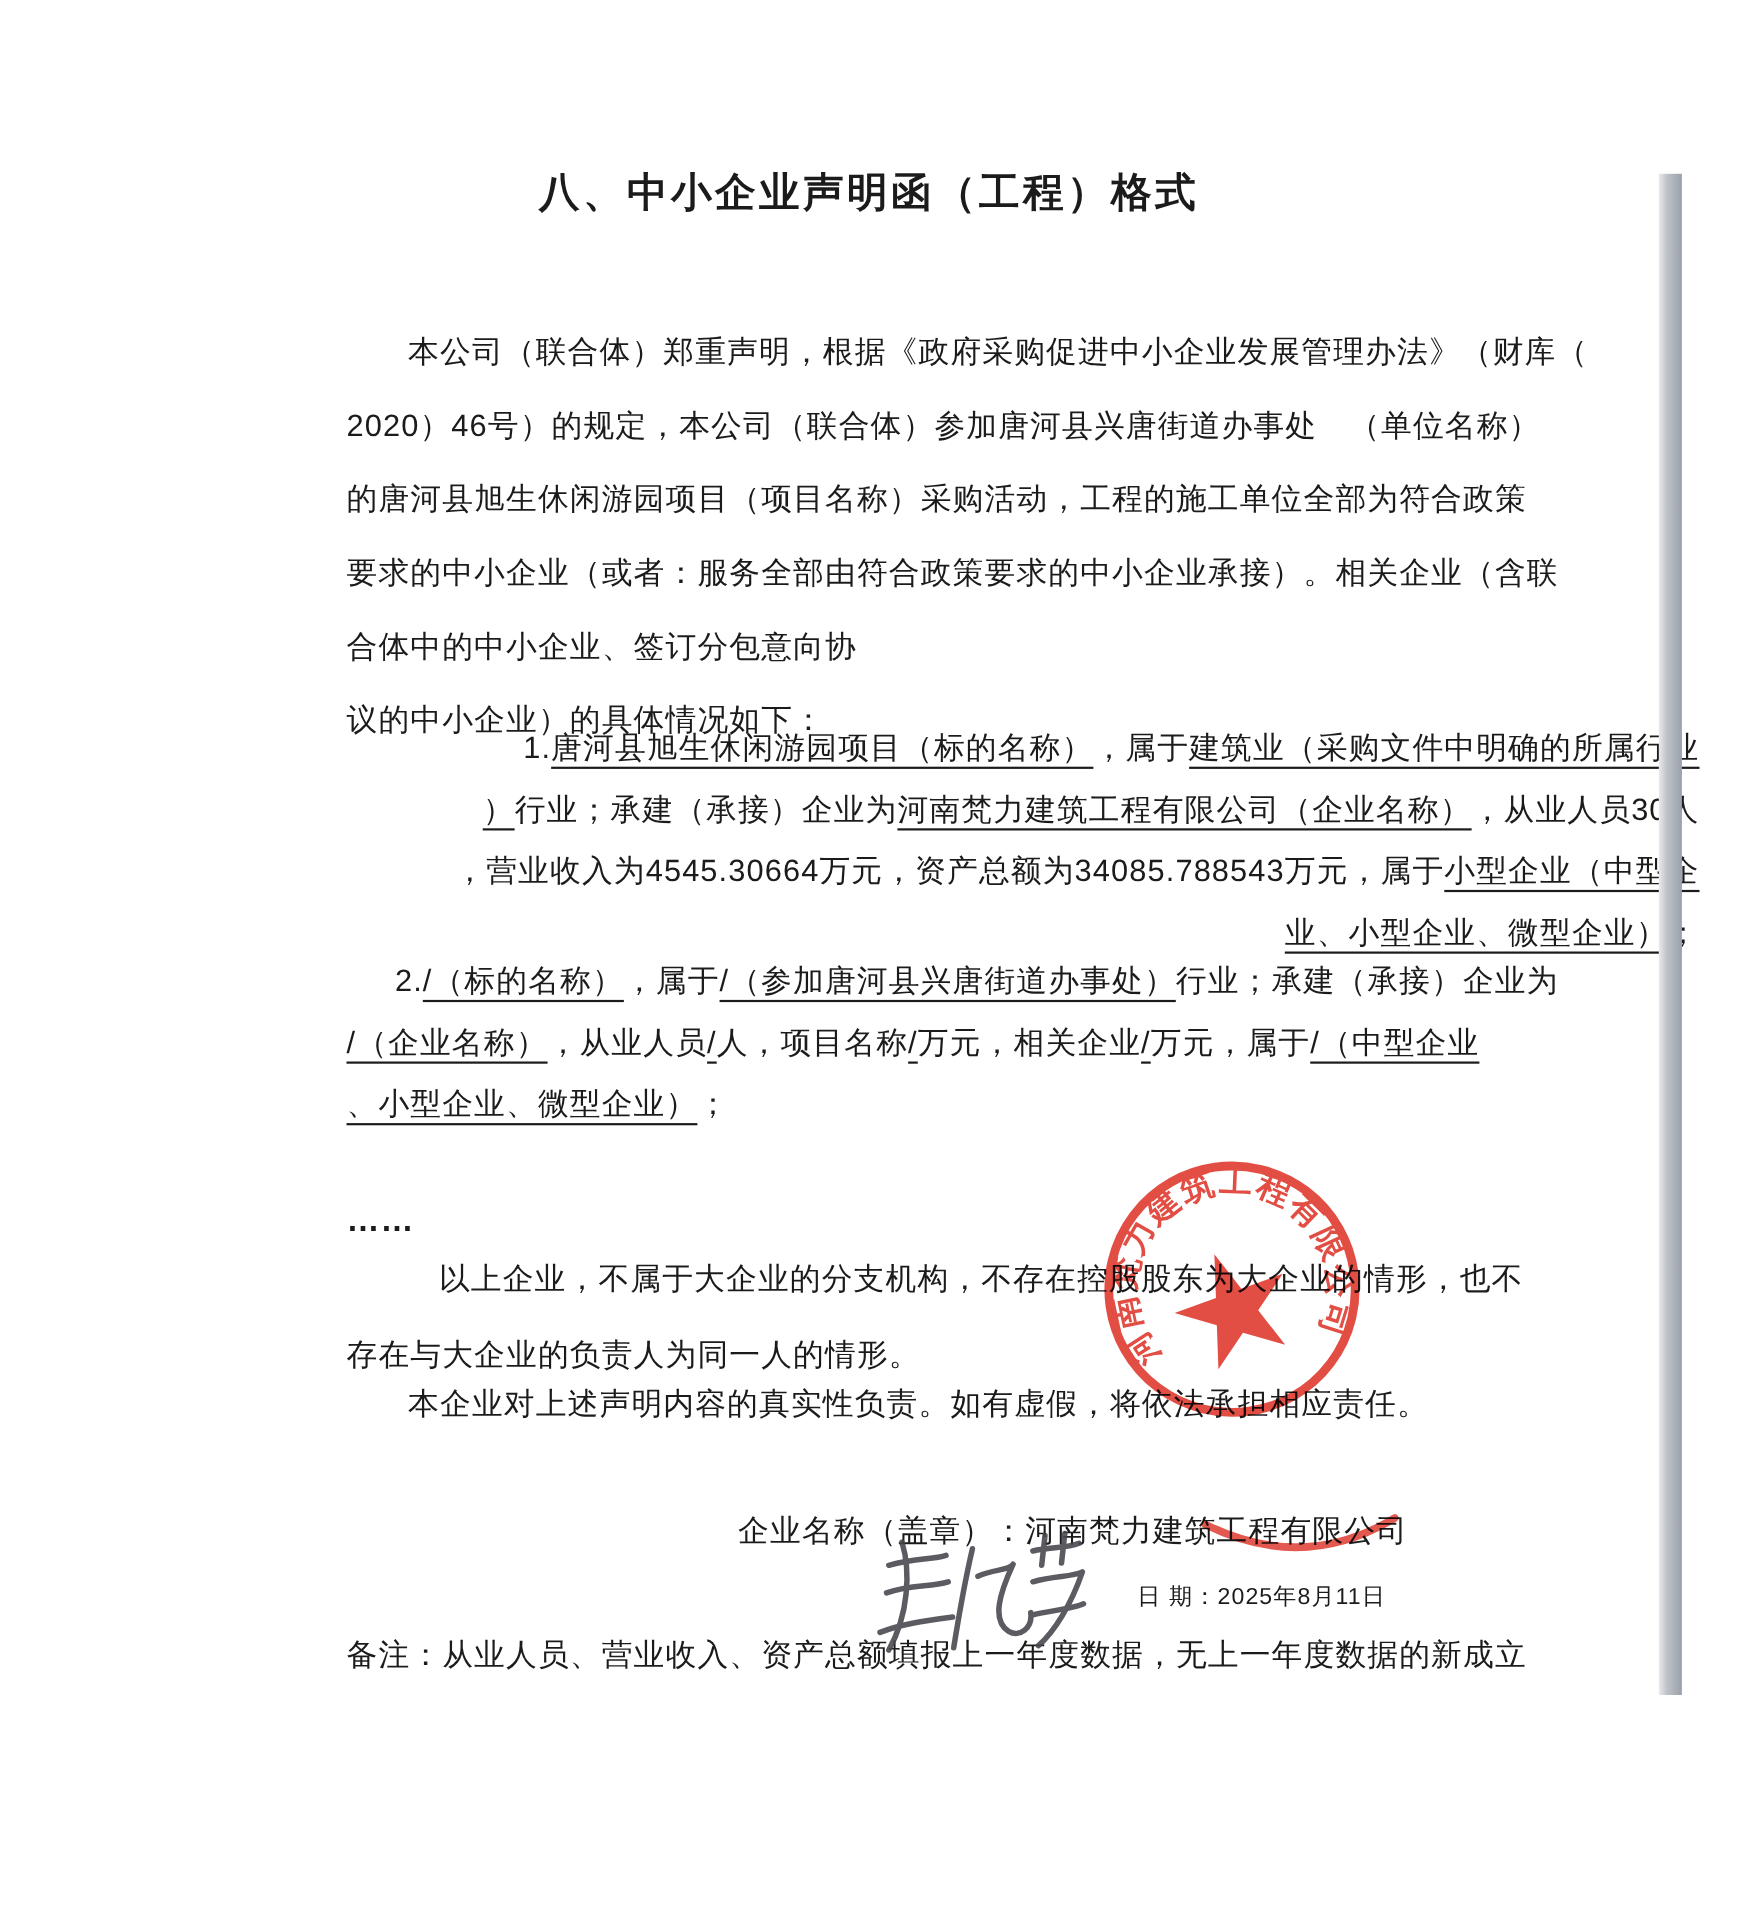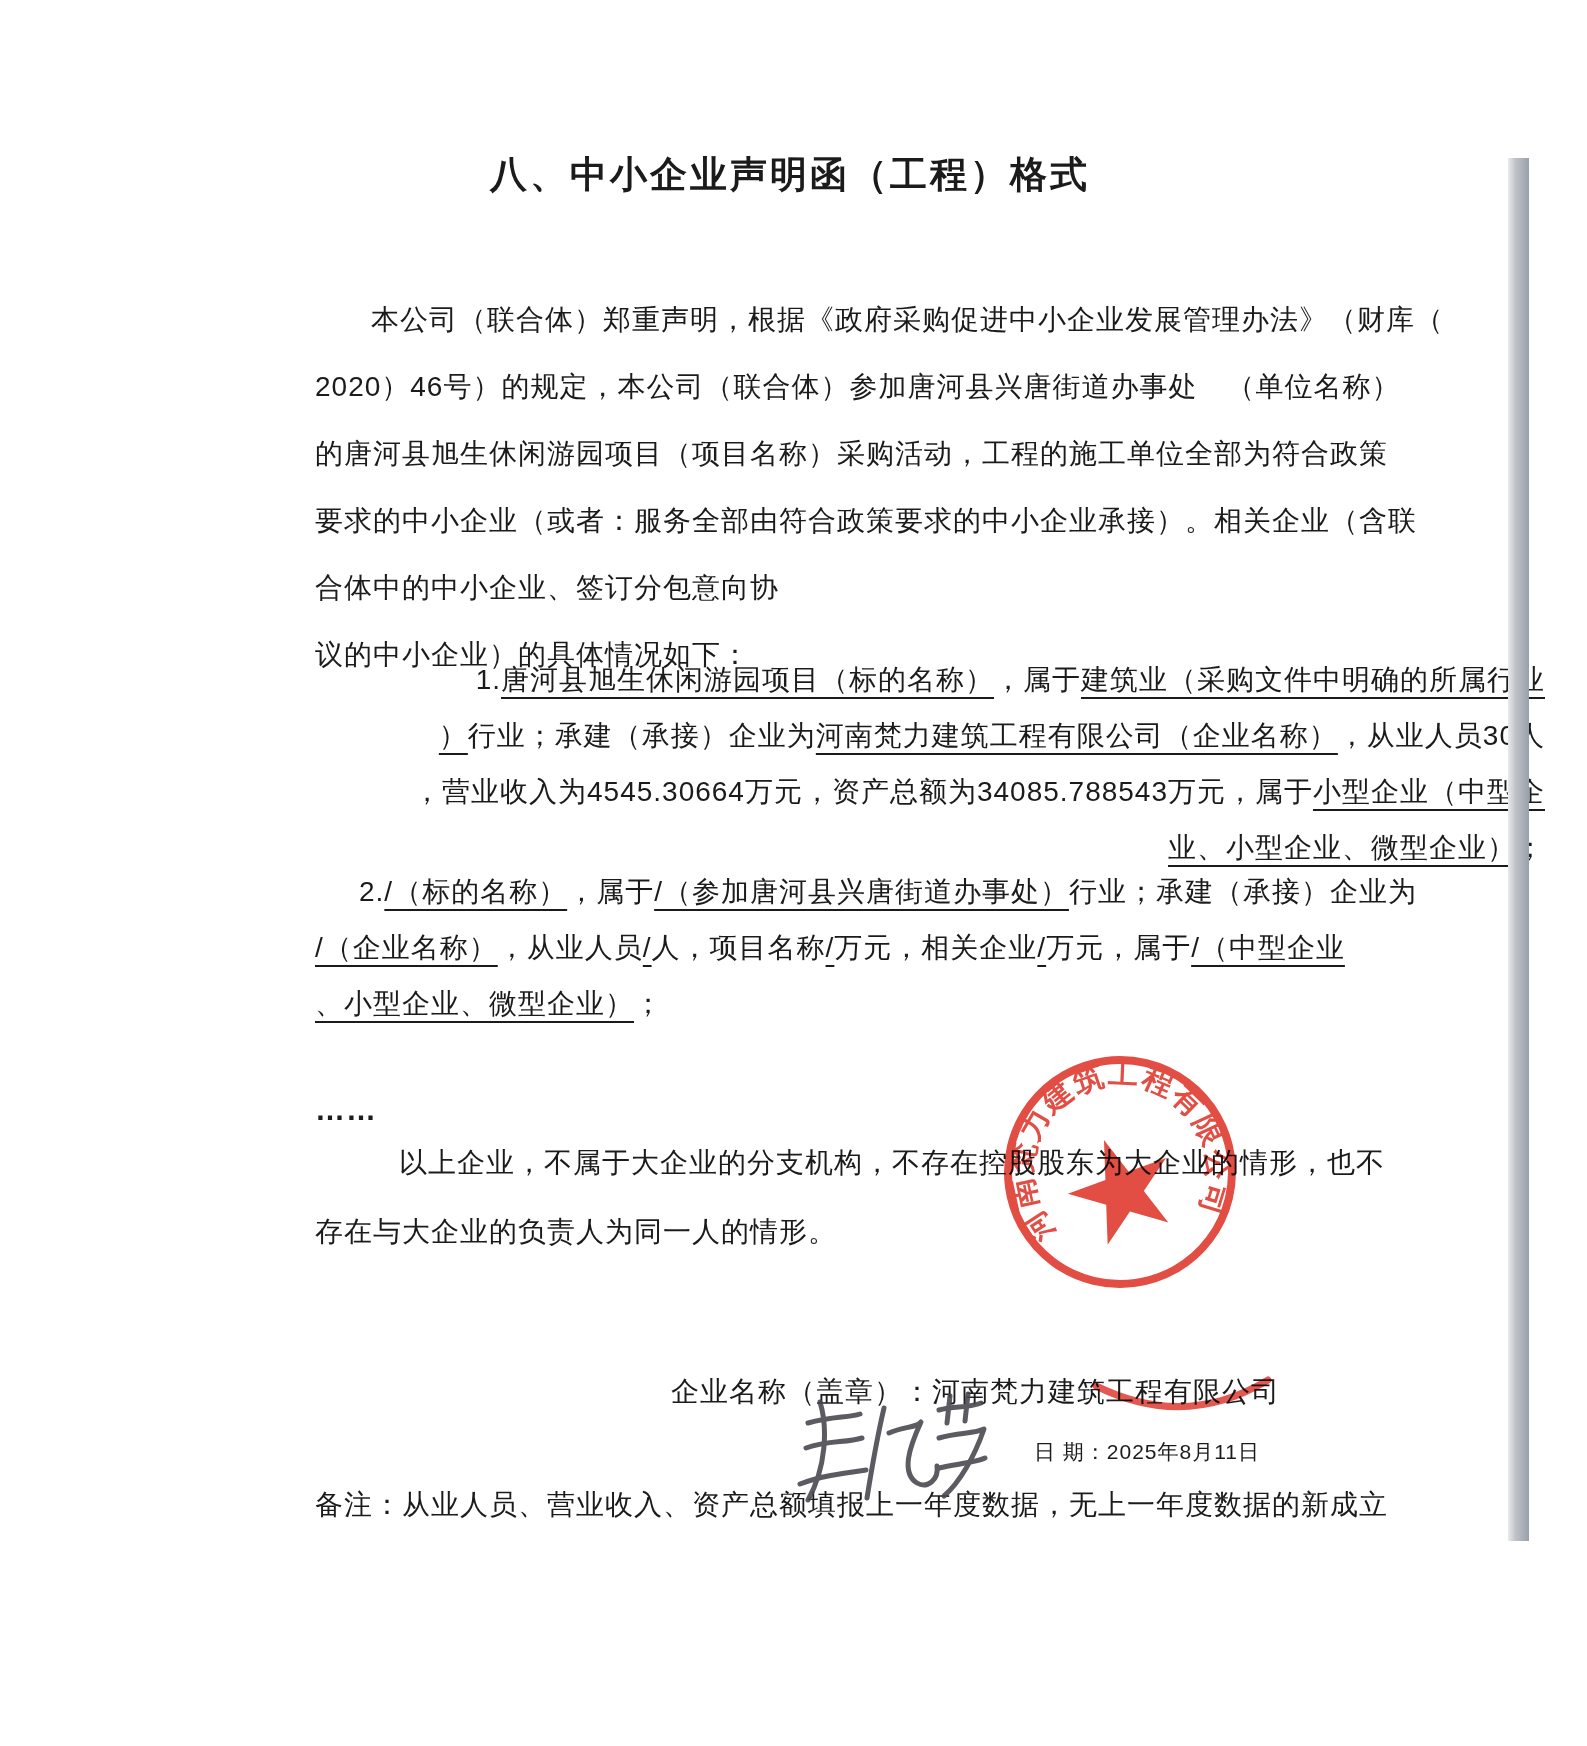--- a/index.html
+++ b/index.html
@@ -50,20 +50,21 @@
 
   <div class="blk item2"><span>2.</span><span class="u">/（标的名称）</span><span>，属于</span><span class="u">/（参加唐河县兴唐街道办事处）</span><span>行业；承建（承接）企业为
 </span><span class="u">/（企业名称）</span><span>，从业人员</span><span class="u">/</span><span>人，项目名称</span><span class="u">/</span><span>万元，相关企业</span><span class="u">/</span><span>万元，属于</span><span class="u">/（中型企业
 、小型企业、微型企业）</span><span>；</span></div>
 
   <div class="blk dots">……</div>
 
   <div class="blk closing1">以上企业，不属于大企业的分支机构，不存在控股股东为大企业的情形，也不
 存在与大企业的负责人为同一人的情形。</div>
 
+  <div class="blk closing2">本企业对上述声明内容的真实性负责。如有虚假，将依法承担相应责任。</div>
 
   <div class="blk signline1">企业名称（盖章）：河南梵力建筑工程有限公司</div>
 
   <div class="blk signline2">日 期：2025年8月11日</div>
 
   <div class="blk note">备注：从业人员、营业收入、资产总额填报上一年度数据，无上一年度数据的新成立
 企业可不填报。</div>
 
   <svg class="stamp" viewBox="0 0 250 250">
     <circle cx="125" cy="125" r="112" fill="none" stroke="#dd2f23" stroke-width="8"></circle>

